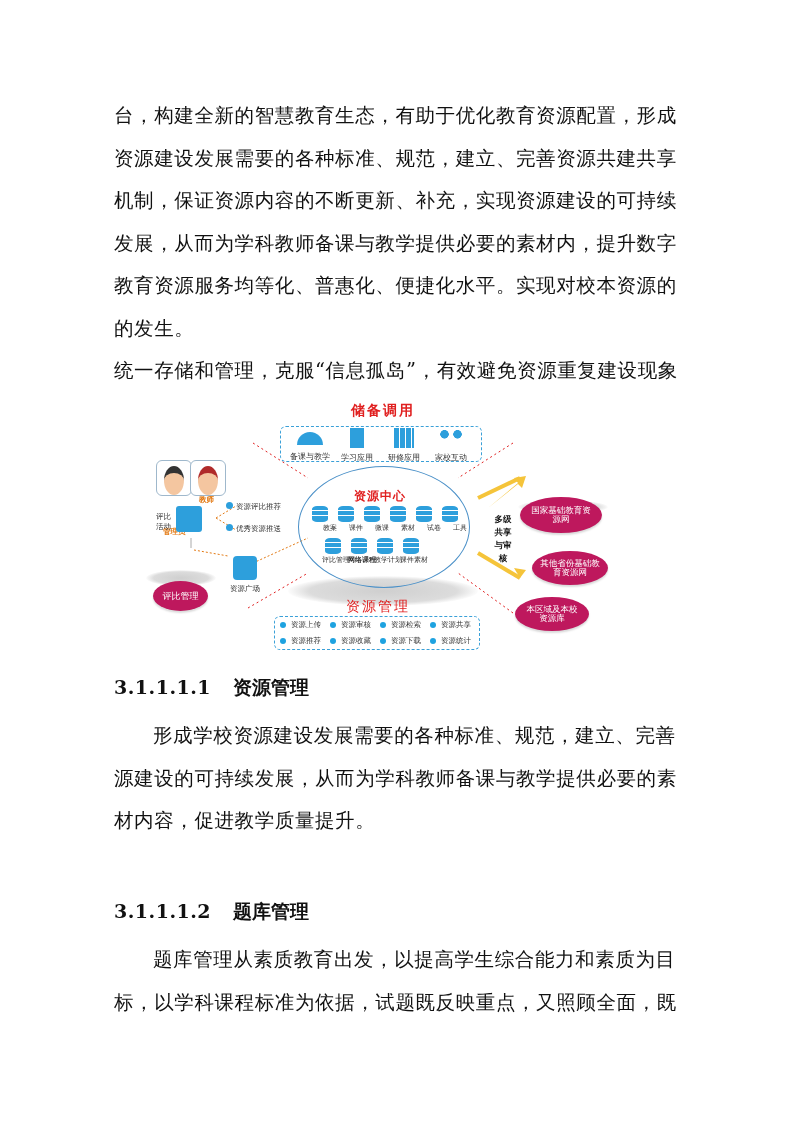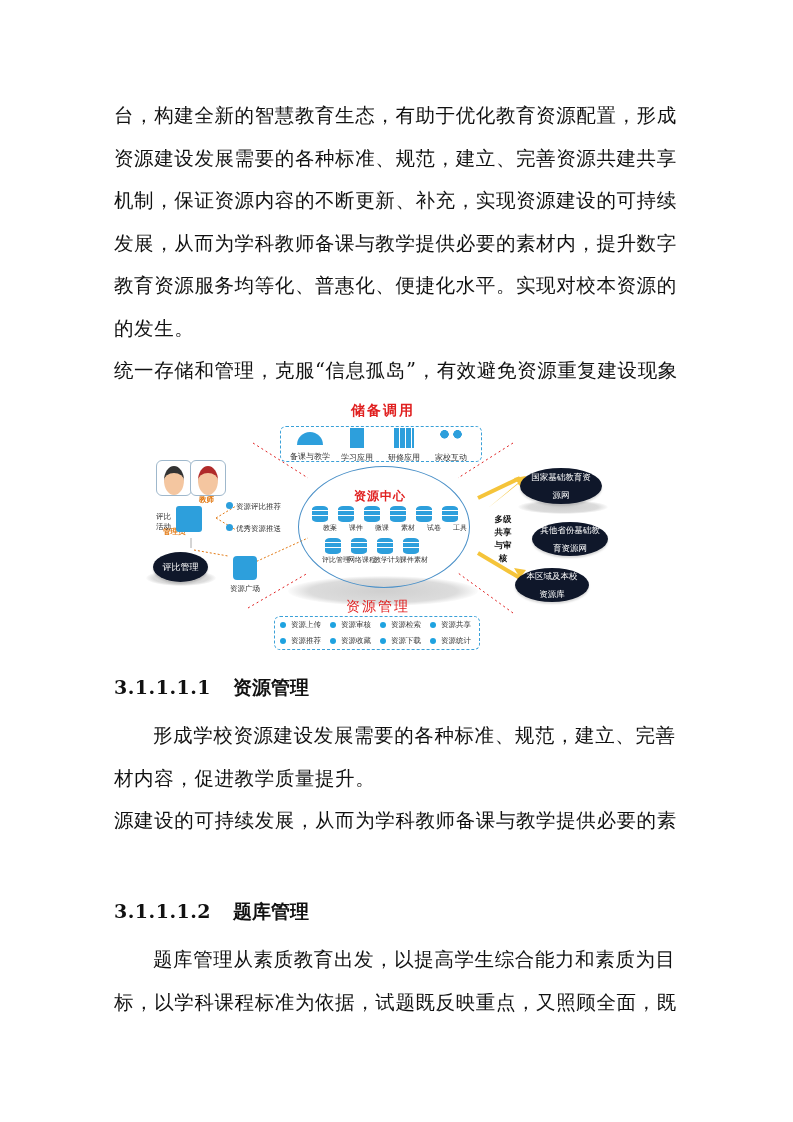--- a/index.html
+++ b/index.html
@@ -20,23 +20,23 @@
   .dashbox { position:absolute; border:1.5px dashed #3aa0d8; border-radius:6px; }
   .tile { position:absolute; width:54px; text-align:center; font-size:8px; color:#333;font-family:Liberation Mono, monospace; }
   .tile .ic { width:30px; height:22px; margin:0 auto 3px; }
   .center-ellipse { position:absolute; left:150px; top:68px; width:170px; height:120px;
                     border:1.5px solid #4a90c8; border-radius:50%; }
   .shadow { position:absolute; background:radial-gradient(ellipse at center,#cfcfcf 0%,#dcdcdc 55%,rgba(255,255,255,0) 72%); border-radius:50%; }
   .db { position:absolute; width:34px; text-align:right; font-size:7px; color:#333; line-height:8px; }
   .db .cyl { width:16px; height:16px; margin:0 auto 2px; background:
       linear-gradient(#2d9fdc 0 4px,#fff 4px 5px,#2d9fdc 5px 9px,#fff 9px 10px,#2d9fdc 10px 16px);
       border-radius:5px/3px; }
-  .blue-ellipse { position:absolute; background:#0f172a; color:#fff; border-radius:50%;
+  .blue-ellipse { position:absolute; background:#be185d; color:#fff; border-radius:50%;
                   font-size:8.5px; text-align:center; display:flex; align-items:center; justify-content:center;
-                  line-height:18px; box-shadow:0 2px 2px rgba(0,0,0,0.15); }
+                  line-height:9px; box-shadow:0 2px 2px rgba(0,0,0,0.15);margin-top:29px; }
   .side-label { position:absolute; font-size:8.5px; line-height:13px; text-align:center; color:#111; font-weight:bold; }
   .mgmt-item { position:absolute; font-size:7.5px; color:#333; display:flex; align-items:center; }
   .mgmt-item .dot { width:6px; height:6px; border-radius:50%; background:#1ea2e0; margin-right:5px; }
   .avatar { position:absolute; width:34px; height:34px; border:1px solid #9fb8cc; border-radius:6px; background:#fff; }
   .small { position:absolute; font-size:7.5px; color:#333; }
   .orange { color:#e37a14; }
 </style>
 </head>
 <body>
 
@@ -98,21 +98,21 @@
   <div class="shadow" style="left:140px;top:178px;width:190px;height:30px;"></div>
   <div class="center-ellipse"></div>
   <div class="dtitle" style="left:206px;top:90px;font-size:12px;letter-spacing:1px;">资源中心</div>
   <div class="db" style="left:155px;top:108px;"><div class="cyl"></div><span>教案</span></div>
   <div class="db" style="left:181px;top:108px;"><div class="cyl"></div><span>课件</span></div>
   <div class="db" style="left:207px;top:108px;"><div class="cyl"></div><span>微课</span></div>
   <div class="db" style="left:233px;top:108px;"><div class="cyl"></div><span>素材</span></div>
   <div class="db" style="left:259px;top:108px;"><div class="cyl"></div><span>试卷</span></div>
   <div class="db" style="left:285px;top:108px;"><div class="cyl"></div><span>工具</span></div>
   <div class="db" style="left:168px;top:140px;"><div class="cyl"></div><span>评比管理</span></div>
-  <div class="db" style="left:194px;top:140px;"><div class="cyl"></div><span>网络课程</span></div>
+  <div class="db" style="left:194px;top:140px;font-weight:bold;"><div class="cyl"></div><span>网络课程</span></div>
   <div class="db" style="left:220px;top:140px;"><div class="cyl"></div><span>教学计划</span></div>
   <div class="db" style="left:246px;top:140px;"><div class="cyl"></div><span>课件素材</span></div>
 
   <div class="avatar" style="left:8px;top:62px;">
       <div style="width:20px;height:22px;margin:5px auto 0;border-radius:50%;background:#f4c6a0;border-top:7px solid #333;"></div>
     </div>
   <div class="avatar" style="left:42px;top:62px;">
       <div style="width:20px;height:22px;margin:5px auto 0;border-radius:50%;background:#f4c6a0;border-top:7px solid #b02a2a;"></div>
     </div>
   <div class="small orange" style="left:15px;top:97px;font-weight:bold;margin-top:32px;">管理员</div>
@@ -166,22 +166,22 @@
       <span class="dot"></span>
       <span>资源统计</span>
     </div>
 </div>
 
 <div class="h4" style="top:675px;">
   <span class="num">3.1.1.1.1</span><span class="ttl">资源管理</span>
 </div>
 <div class="para" style="top:715px;">
   <span class="line" style="text-indent:39px;">形成学校资源建设发展需要的各种标准、规范，建立、完善</span>
+  <span class="line">源建设的可持续发展，从而为学科教师备课与教学提供必要的素</span>
   <span class="line">材内容，促进教学质量提升。</span>
-  <span class="line">源建设的可持续发展，从而为学科教师备课与教学提供必要的素</span>
 </div>
 
 <div class="h4" style="top:899px;">
   <span class="num">3.1.1.1.2</span><span class="ttl">题库管理</span>
 </div>
 <div class="para" style="top:939px;">
   <span class="line" style="text-indent:39px;">题库管理从素质教育出发，以提高学生综合能力和素质为目</span>
   <span class="line">标，以学科课程标准为依据，试题既反映重点，又照顾全面，既</span>
 </div>
 

